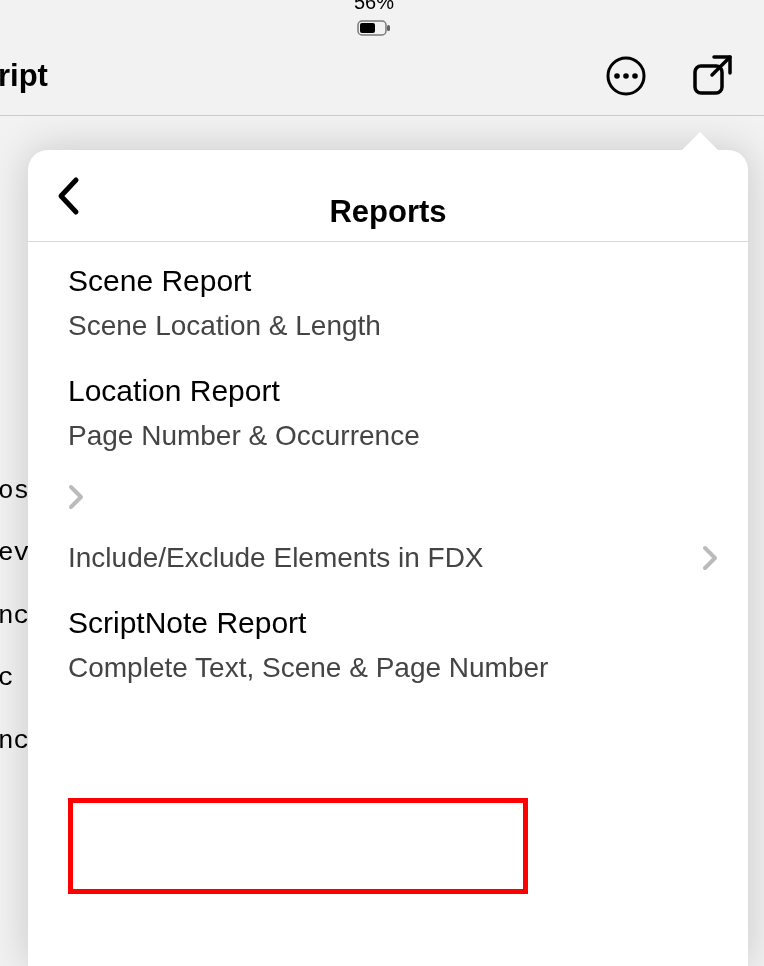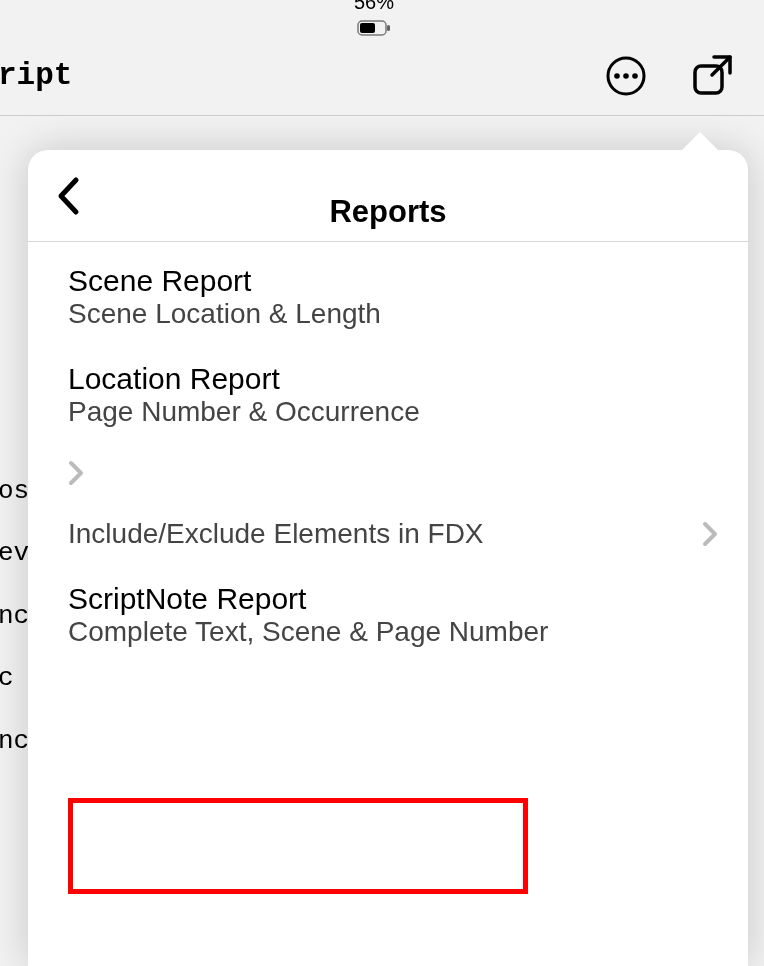--- a/index.html
+++ b/index.html
@@ -43,21 +43,20 @@
       height: 16px;
     }
     
     .top-bar {
       height: 80px;
       display: flex;
       align-items: center;
       justify-content: space-between;
       padding: 0 30px 0 0;
       border-bottom: 1px solid #ccc;
-      font-family: Liberation Mono, monospace;
     }
     
     .top-bar-title {
       font-size: 31px;
       font-weight: 700;
       color: #000;
       margin-left: -2px;
     }
     
     .top-bar-actions {
@@ -143,21 +142,21 @@
       padding: 16px 30px 16px 40px;
       display: flex;
       align-items: center;
       justify-content: space-between;
       position: relative;
     }
     
     .report-item-content {
       display: flex;
       flex-direction: column;
-      gap: 0;
+      gap: 12px;
     }
     
     .report-title {
       font-size: 30px;
       font-weight: 400;
       color: #000;
     }
     
     .report-subtitle {
       font-size: 28px;

